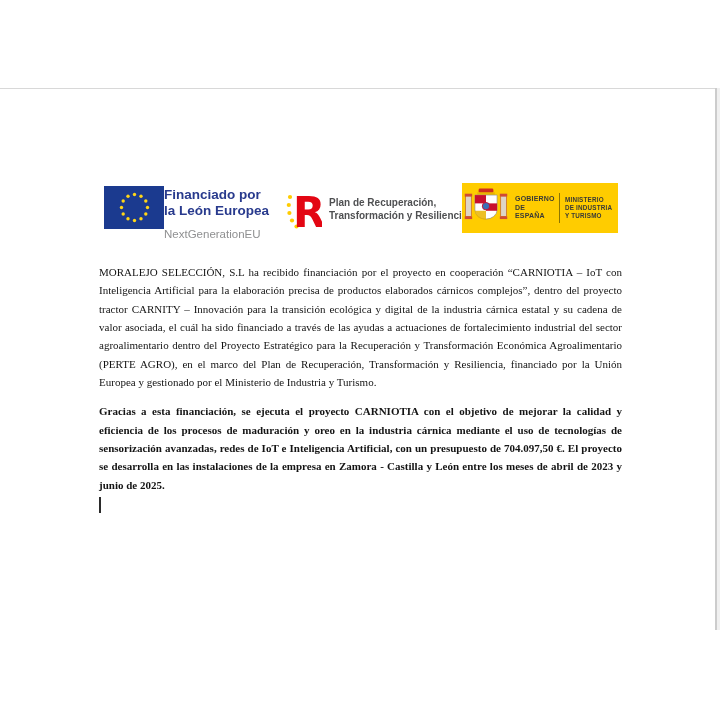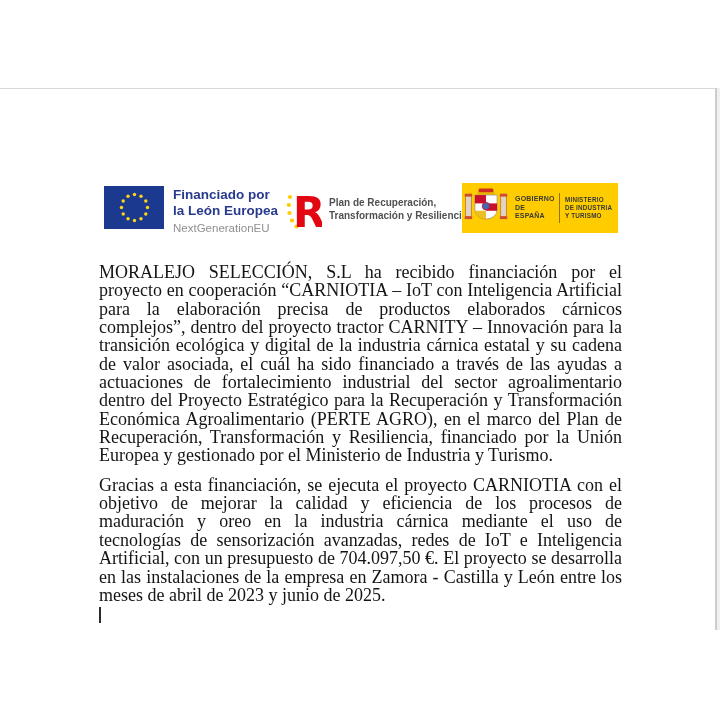--- a/index.html
+++ b/index.html
@@ -3,40 +3,40 @@
 <meta charset="utf-8">
 <style>
   html,body{margin:0;padding:0;background:#ffffff;}
   .canvas{position:relative;width:720px;height:720px;background:#ffffff;overflow:hidden;
           font-family:"Liberation Sans",sans-serif;}
   
   .top-edge{position:absolute;left:0;top:88px;width:717px;height:1px;background:#d8d8d8;}
   .right-edge{position:absolute;left:715px;top:88px;width:5px;height:542px;
               background:#f0f0f0;border-left:2px solid #cccccc;}
   
-  .eu-logo{position:absolute;left:104px;top:186px;display:flex;gap:9px;align-items:flex-start;}
+  .eu-logo{position:absolute;left:104px;top:186px;display:flex;align-items:flex-start;}
   .eu-text{padding-top:1px;}
   .eu-title{font-weight:700;font-size:13.5px;line-height:16px;color:#283a8d;}
-  .eu-sub{font-size:11.5px;color:#8f9091;margin-top:3px;}
+  .eu-sub{font-size:11.5px;color:#8f9091;margin-top:9px;}
   
   .prtr-logo{position:absolute;left:286px;top:185px;display:flex;align-items:center;gap:7px;}
   .prtr-text{font-weight:700;font-size:10px;line-height:13px;color:#4f5052;}
   
   .gob-logo{position:absolute;left:462px;top:183px;width:156px;height:50px;background:#ffcc00;
             display:flex;align-items:center;}
   .gob-org{font-weight:700;font-size:7px;line-height:8.5px;color:#3a3a35;margin-left:5px;
            letter-spacing:.2px;width:42px;}
   .gob-divider{width:1px;height:30px;background:#8d7500;margin:0 5px 0 2px;}
   .gob-ministry{font-weight:700;font-size:6.3px;line-height:8px;color:#3a3a35;letter-spacing:.2px;}
   
   .doc-text{position:absolute;left:99px;top:263px;width:523px;
             font-family:"Liberation Serif","DejaVu Serif",serif;
-            font-size:18px;line-height:18.35px;text-align:justify;color:#141414;}
+            font-size:11px;line-height:18.35px;text-align:justify;color:#141414;}
   .doc-text p{margin:0 0 11px 0;}
-  .doc-text p:last-of-type{margin-bottom:0;}
+  .doc-text p:last-of-type{margin-bottom:0;font-weight:bold;}
   .caret{display:block;width:1.5px;height:16px;background:#2b2b2b;margin-top:3px;}
 </style>
 </head>
 <body>
 
 <div class="canvas">
 
   <div class="top-edge"></div>
   <div class="right-edge"></div>
 

